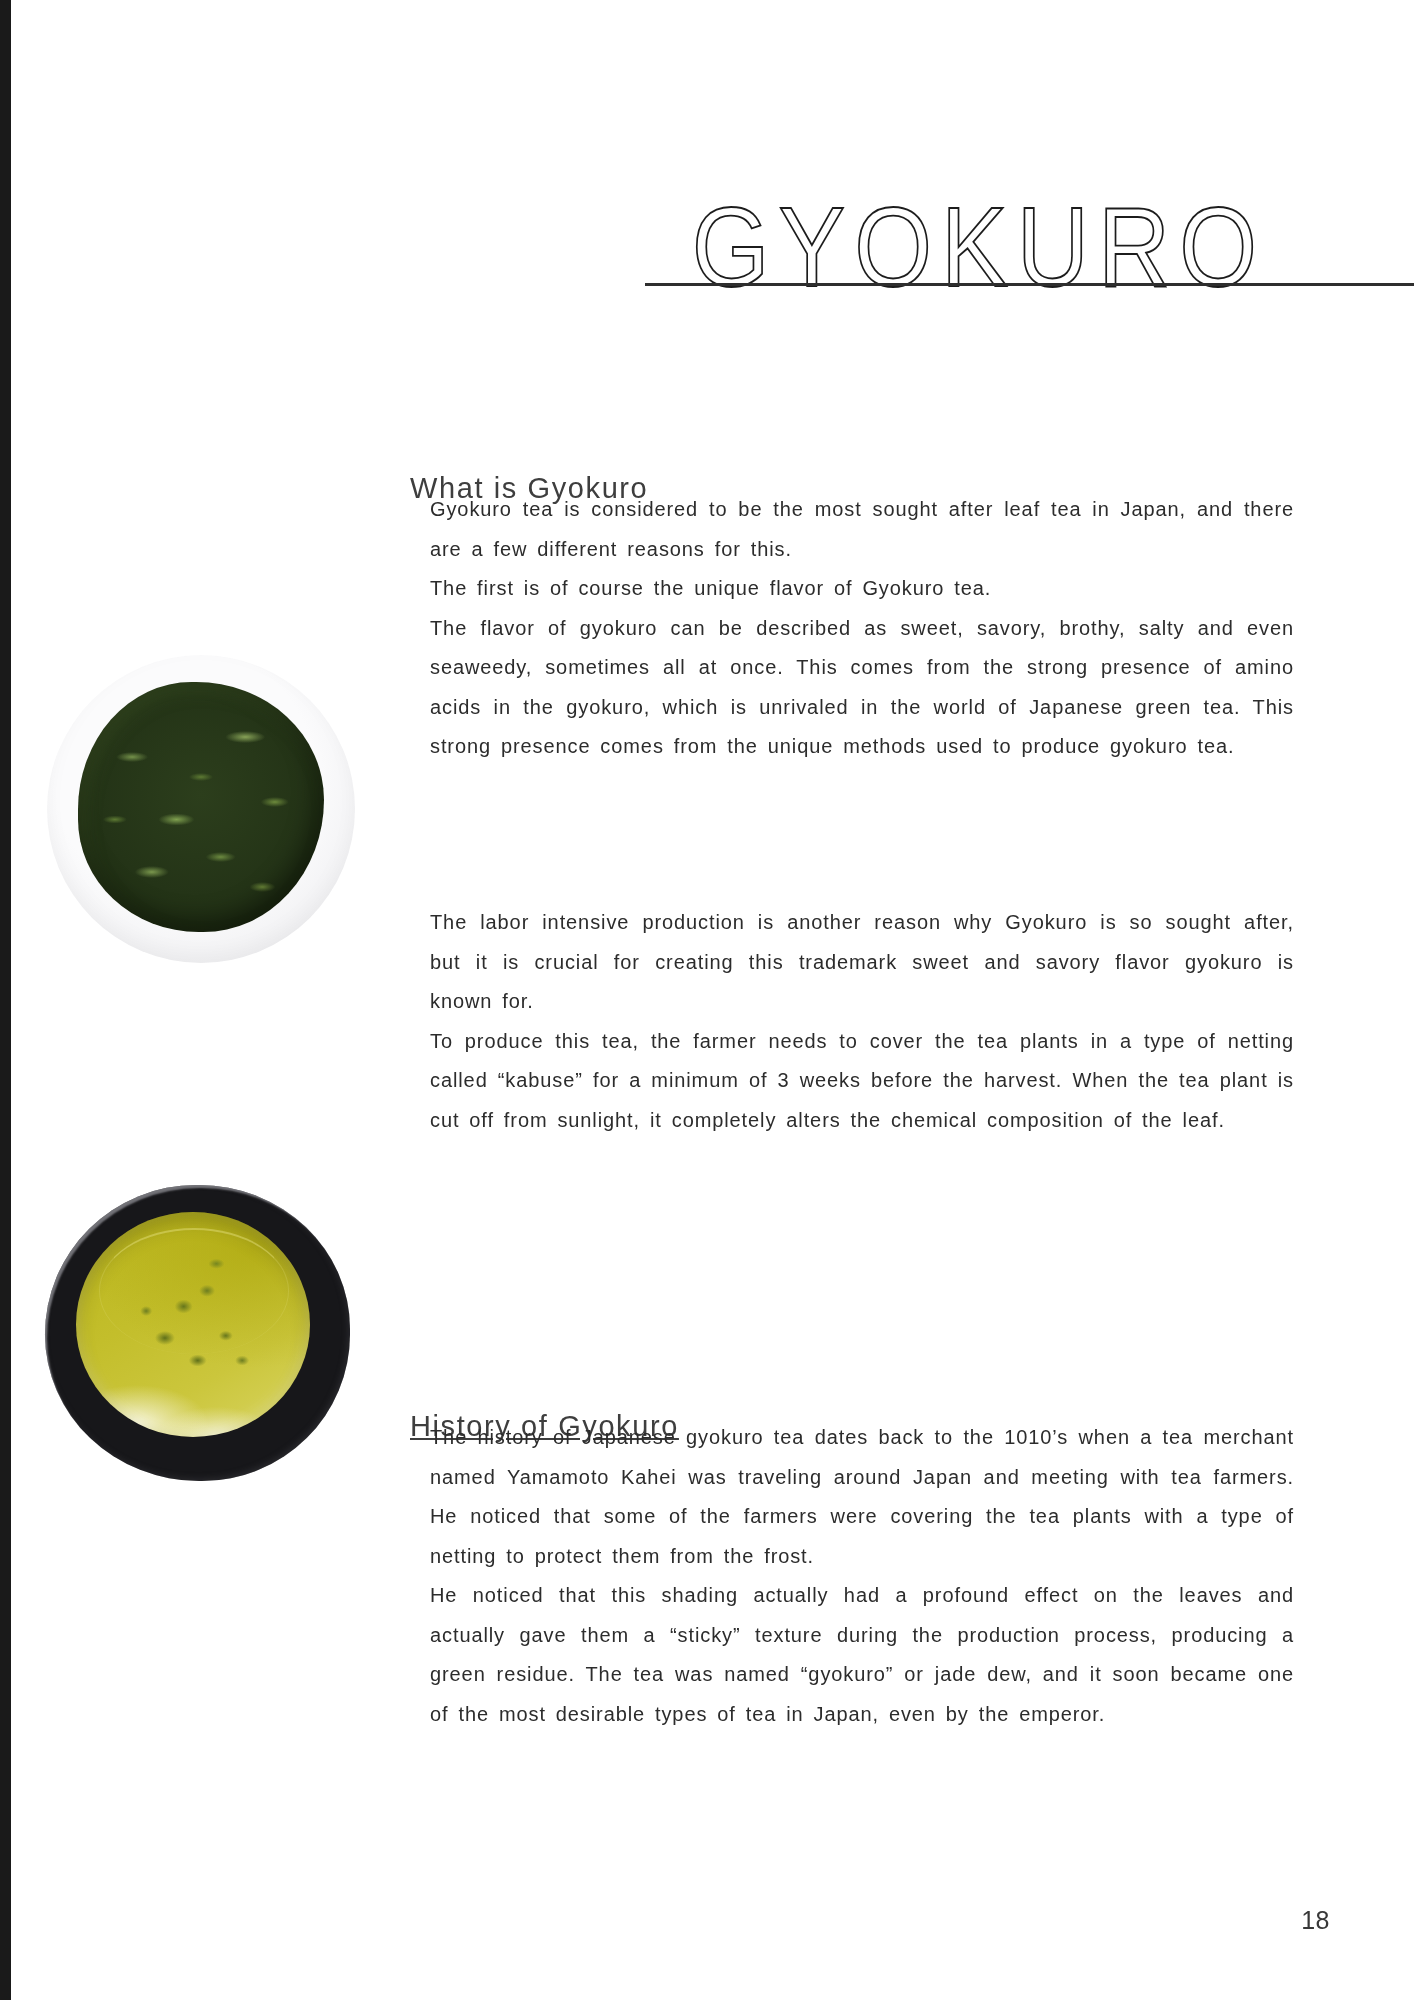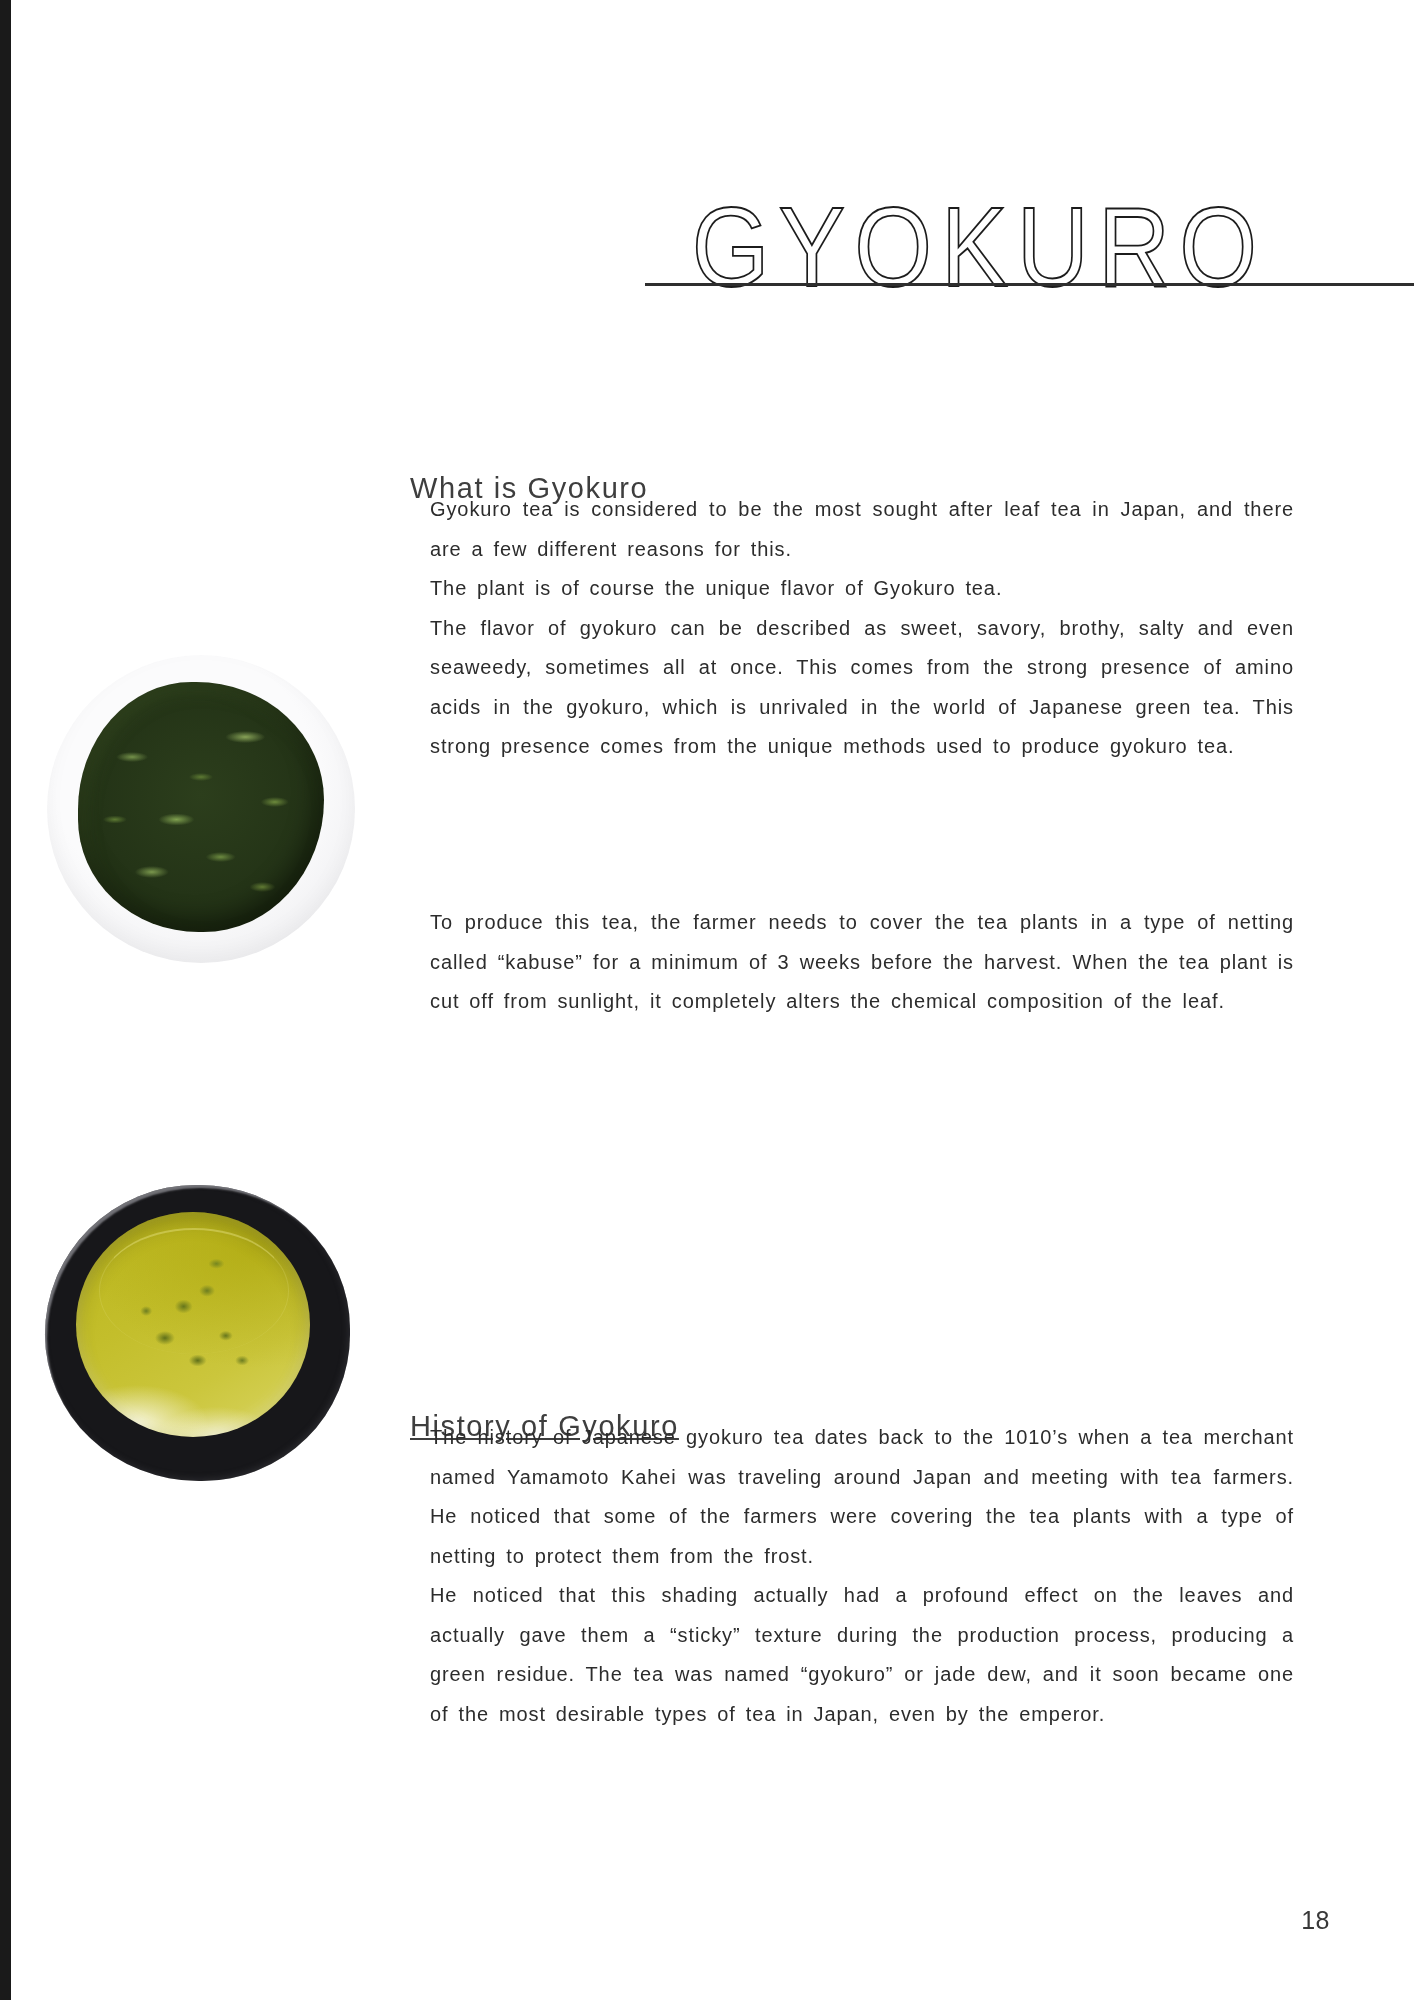--- a/index.html
+++ b/index.html
@@ -150,25 +150,26 @@
 
 <div class="left-bar"></div>
 
 <h1 class="page-title">GYOKURO</h1>
 <div class="title-rule"></div>
 
 <h2 class="section-heading" id="heading-what">What is Gyokuro</h2>
 
 <div class="text-block" id="block-a">
   <div>Gyokuro tea is considered to be the most sought after leaf tea in Japan, and there are a few different reasons for this.</div>
-  <div>The plant is of course the unique flavor of Gyokuro tea.</div>
+  <div>The first is of course the unique flavor of Gyokuro tea.</div>
   <div>The flavor of gyokuro can be described as sweet, savory, brothy, salty and even seaweedy, sometimes all at once. This comes from the strong presence of amino acids in the gyokuro, which is unrivaled in the world of Japanese green tea. This strong presence comes from the unique methods used to produce gyokuro tea.</div>
 </div>
 
 <div class="text-block" id="block-b">
+  <div>The labor intensive production is another reason why Gyokuro is so sought after, but it is crucial for creating this trademark sweet and savory flavor gyokuro is known for.</div>
   <div>To produce this tea, the farmer needs to cover the tea plants in a type of netting called “kabuse” for a minimum of 3 weeks before the harvest. When the tea plant is cut off from sunlight, it completely alters the chemical composition of the leaf.</div>
 </div>
 
 <h2 class="section-heading" id="heading-history">History of Gyokuro</h2>
 
 <div class="text-block" id="block-c">
   <div>The history of Japanese gyokuro tea dates back to the 1010’s when a tea merchant named Yamamoto Kahei was traveling around Japan and meeting with tea farmers. He noticed that some of the farmers were covering the tea plants with a type of netting to protect them from the frost.</div>
   <div>He noticed that this shading actually had a profound effect on the leaves and actually gave them a “sticky” texture during the production process, producing a green residue. The tea was named “gyokuro” or jade dew, and it soon became one of the most desirable types of tea in Japan, even by the emperor.</div>
 </div>
 

